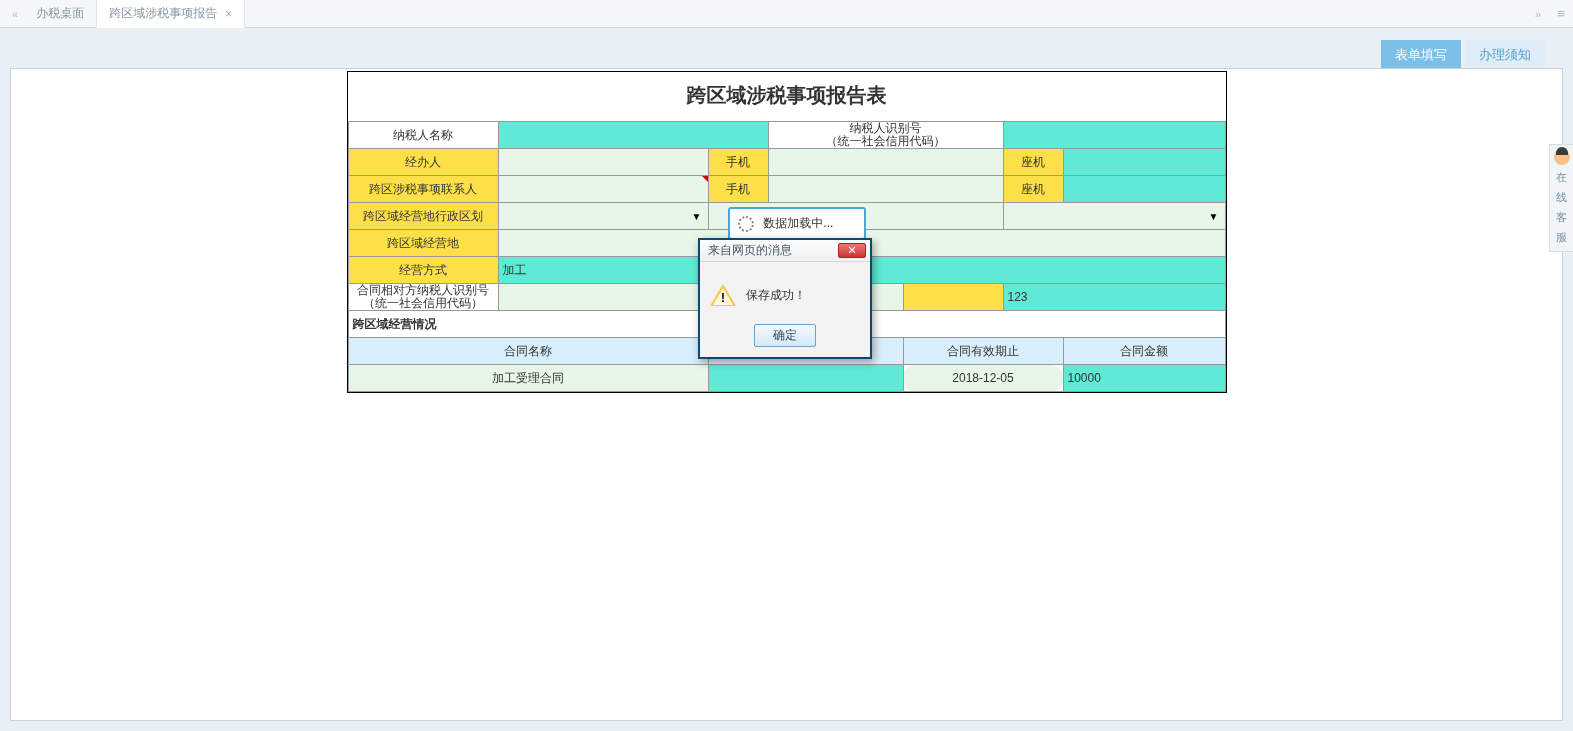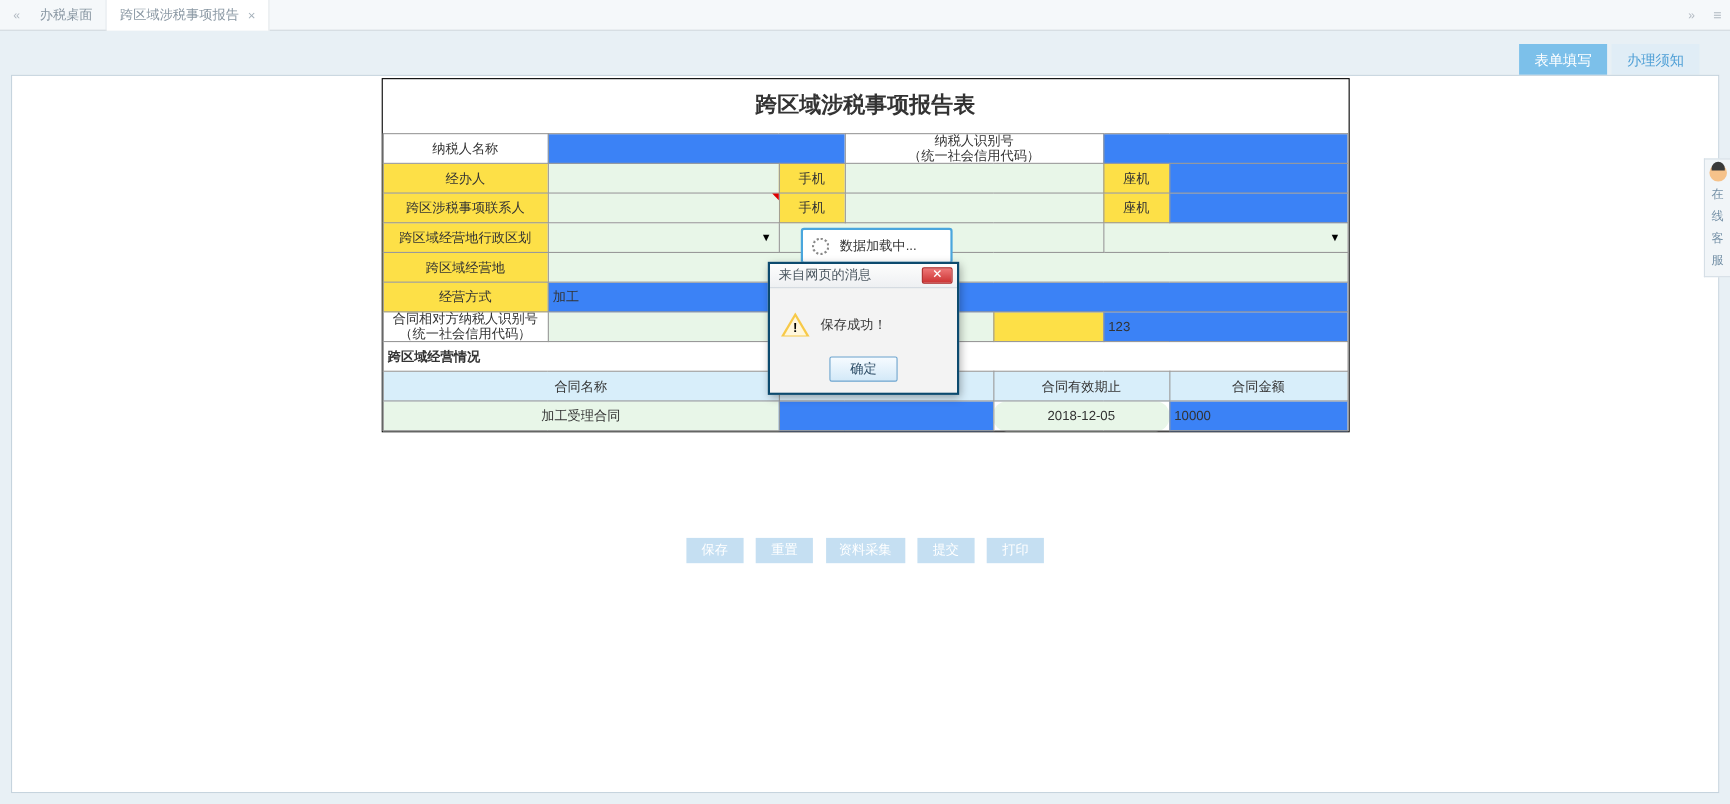--- a/index.html
+++ b/index.html
@@ -87,21 +87,21 @@
 table.form td {
   border: 1px solid #999;
   height: 27px;
   padding: 0 4px;
   font-size: 12px;
   vertical-align: middle;
 }
 td.label { background: #fde047; text-align: center; }
 td.label-white { background: #fff; text-align: center; }
 td.input { background: #e8f6e8; }
-td.input-white { background: #3b82f6; }
+td.input-white { background: #5eead4; }
 td.section-head { background: #fff; font-weight: bold; padding-left: 6px; }
 .red-corner { position: relative; }
 .red-corner::after {
   content: "";
   position: absolute;
   top: 0; right: 0;
   border-top: 6px solid #d00;
   border-left: 6px solid transparent;
 }
 .dd-arrow { float: right; color: #000; font-size: 10px; margin-right: 2px; }
@@ -329,27 +329,20 @@
       <tr>
         <td class="input" colspan="2" style="text-align:center;"><span>加工受理合同</span></td>
         <td class="input-white" colspan="2"></td>
         <td class="input" colspan="2" style="text-align:center;border-radius:12px;"><span>2018-12-05</span></td>
         <td class="input-white"><span>10000</span></td>
       </tr>
     </tbody>
       </table>
   </div>
 
-  <div class="btn-row">
-    <button class="btn">保存</button>
-    <button class="btn">重置</button>
-    <button class="btn">资料采集</button>
-    <button class="btn">提交</button>
-    <button class="btn">打印</button>
-  </div>
 </div>
 
 <div class="loading-pop">
   <span class="spin"></span>
   <span>数据加载中...</span>
 </div>
 
 <div class="alert-dialog">
   <div class="alert-title">
     <span class="ttl">来自网页的消息</span>

